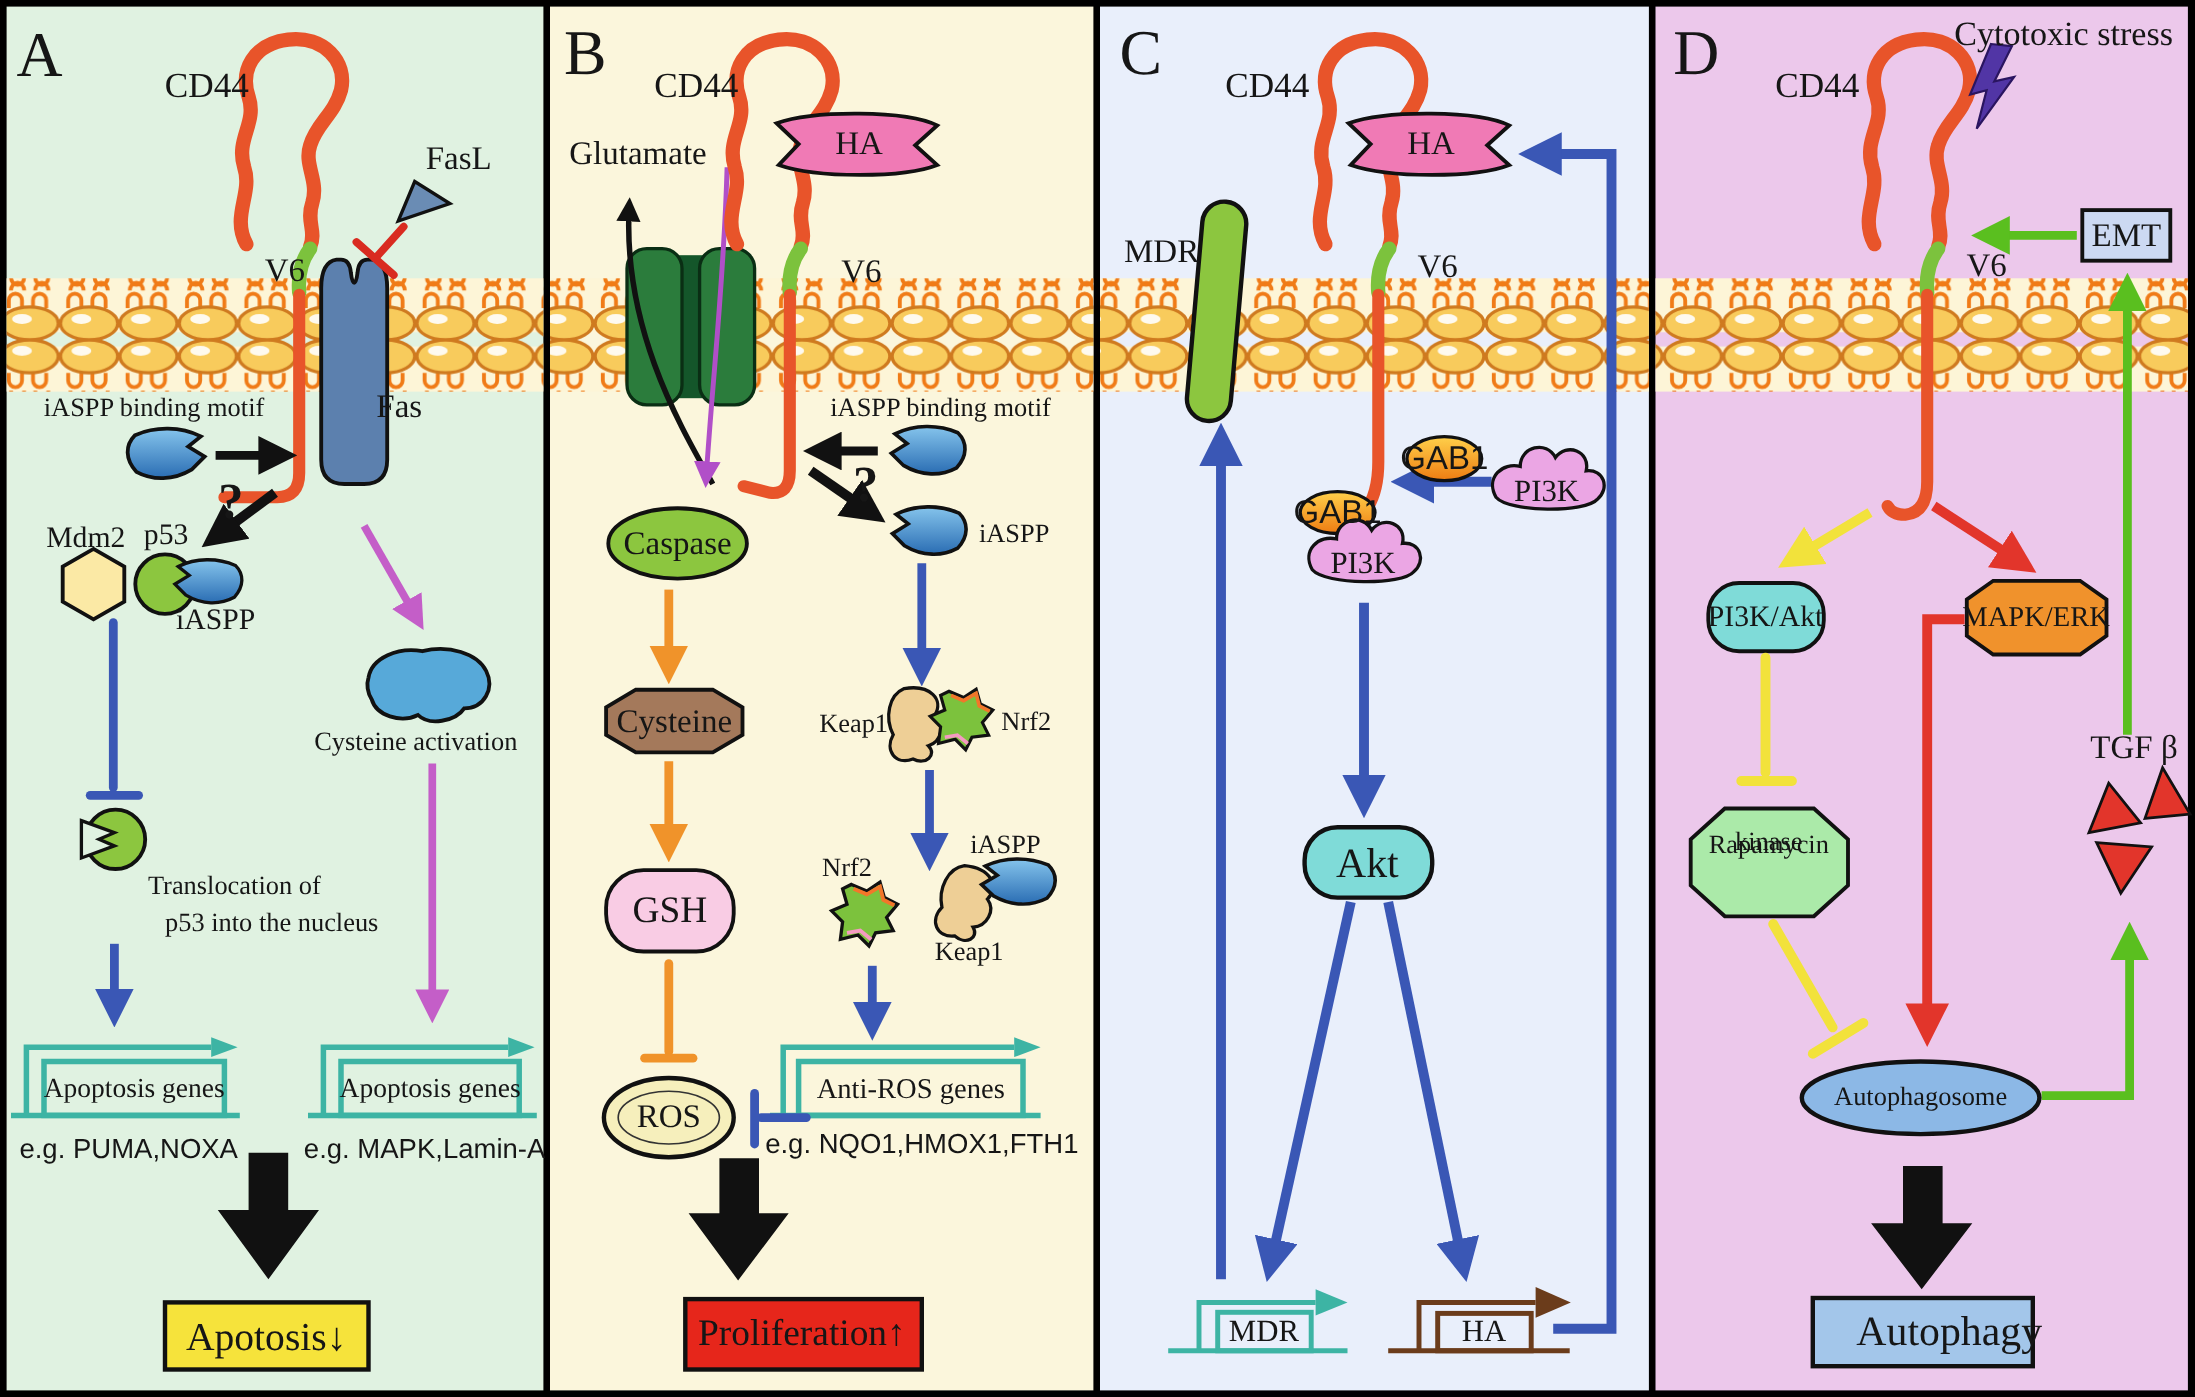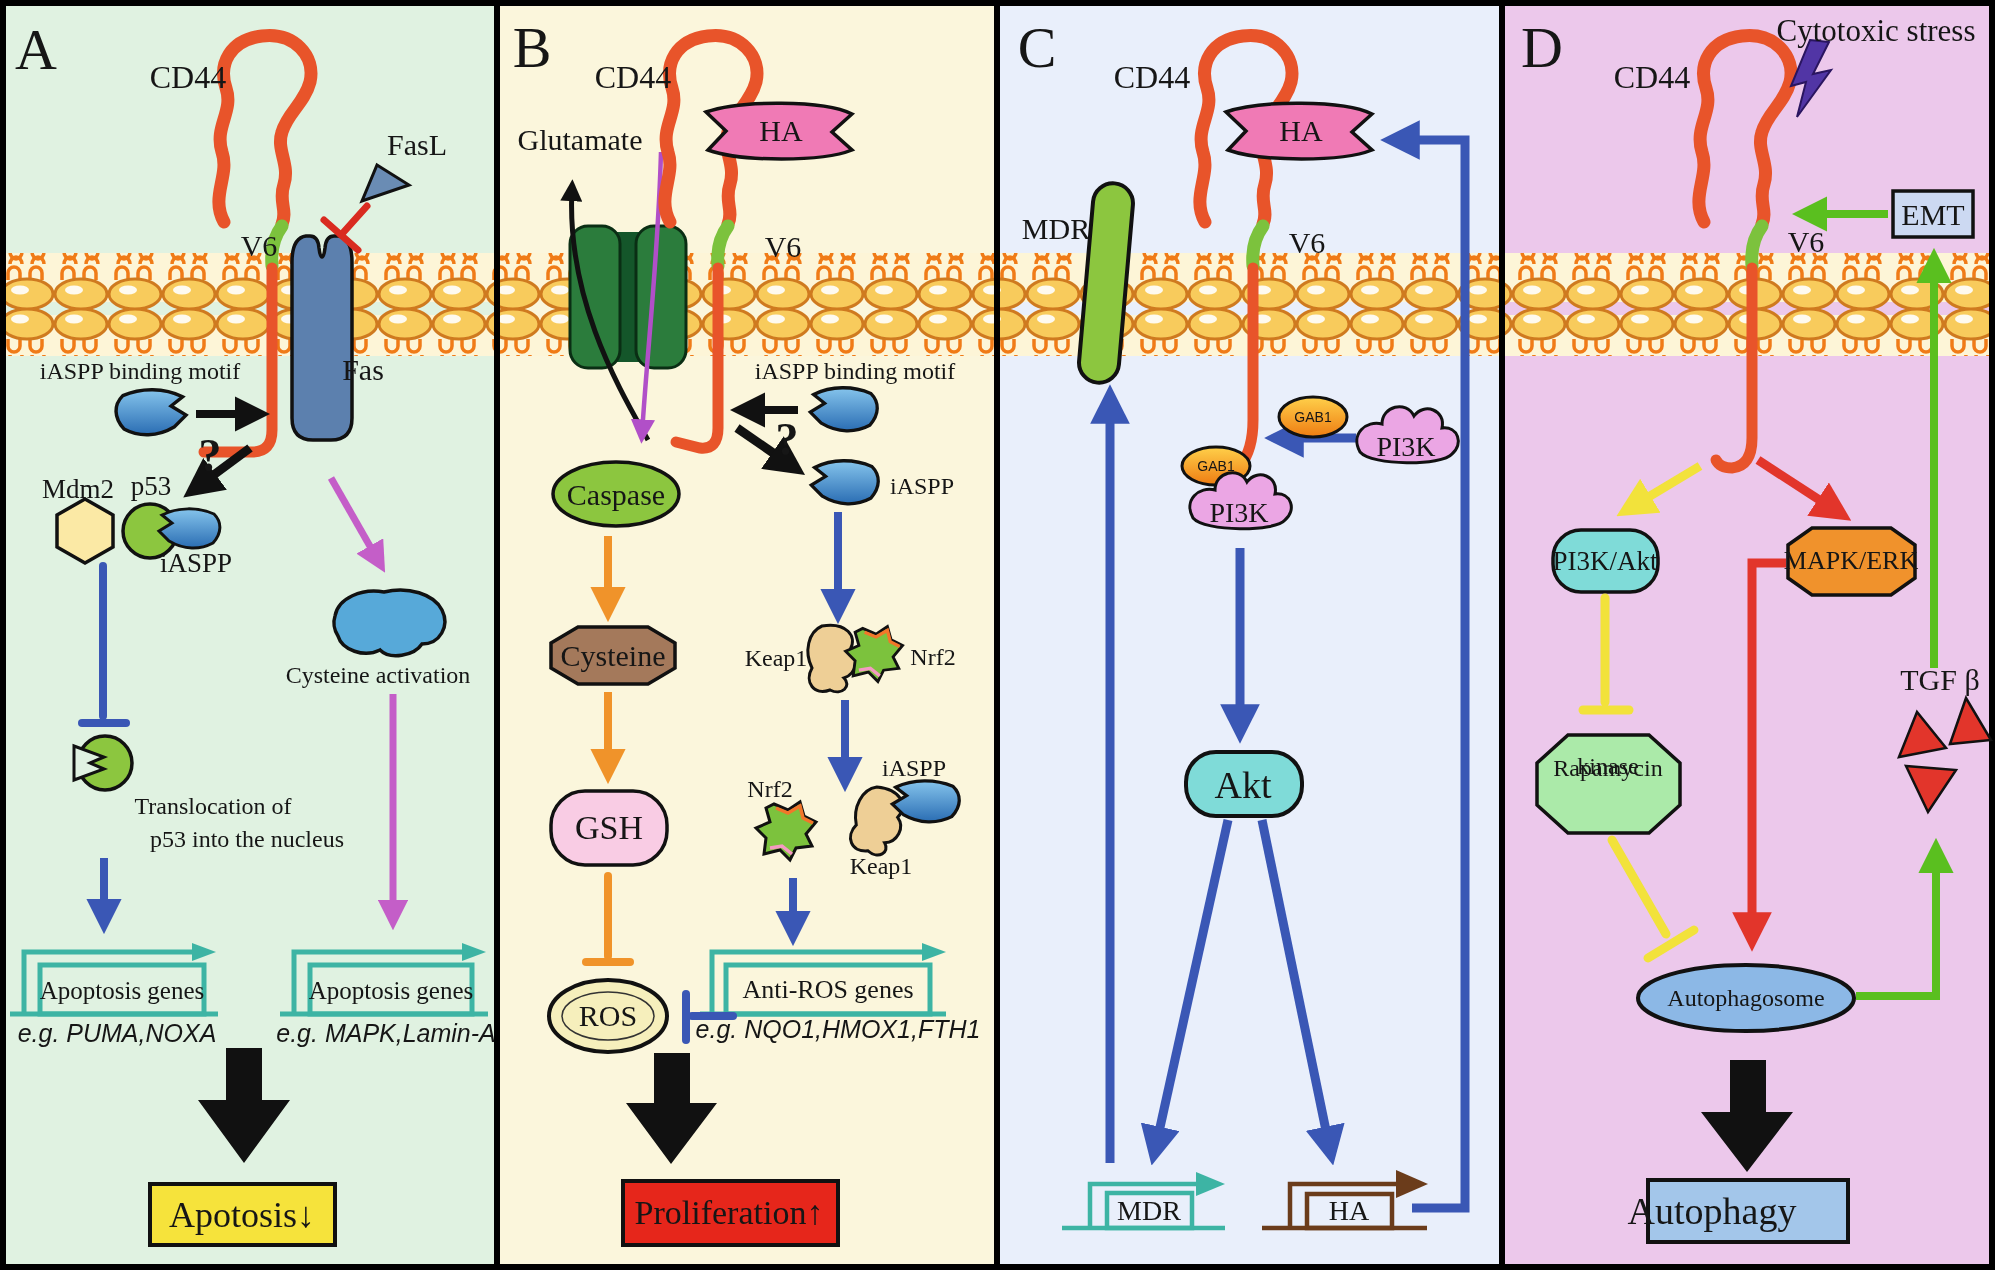--- a/index.html
+++ b/index.html
@@ -6,22 +6,22 @@
   #fig{position:relative;width:1995px;height:1270px;background:#000;overflow:hidden;
        font-family:"Liberation Serif",serif;}
   #artwork{position:absolute;left:0;top:0;}
   .lbl{position:absolute;transform:translate(-50%,-50%);color:#161616;white-space:nowrap;
        line-height:1;font-family:"Liberation Serif",serif;}
   .s25{font-size:25px}.s26{font-size:26px}.s27{font-size:27px}.s28{font-size:28px}
   .s29{font-size:24px}.s30{font-size:30px}.s31{font-size:31px}.s32{font-size:32px}
   .s34{font-size:34px}.s36{font-size:36px}.s38{font-size:38px}
   .letter{font-size:58px;}
   .q{font-size:46px;font-weight:bold;}
-  .eg{font-family:"Liberation Sans",sans-serif;font-style:italic;font-size:25px;}
-  .sans{font-family:"Liberation Sans",sans-serif;font-size:14px;}
+  .eg{font-family:"Liberation Sans",sans-serif;font-size:25px;margin-top:12px;}
+  .sans{font-family:"Liberation Sans",sans-serif;font-size:30px;}
 </style>
 </head>
 <body>
 
 <div id="fig">
 
 <svg id="artwork" width="1995" height="1270" viewBox="0 0 1995 1270">
   <defs>
     <pattern id="mem" width="54" height="103" patternUnits="userSpaceOnUse">
       <rect x="0" y="6" width="54" height="90" fill="#fdf5d7"></rect>
@@ -328,15 +328,15 @@
 <div class="lbl s31" style="left:1876px;top:30px">Cytotoxic stress</div>
 <div class="lbl s32" style="left:1652px;top:77px">CD44</div>
 <div class="lbl s30" style="left:1933px;top:215px">EMT</div>
 <div class="lbl s30" style="left:1806px;top:242px">V6</div>
 <div class="lbl s27" style="left:1605px;top:561px">PI3K/Akt</div>
 <div class="lbl s26" style="left:1851px;top:561px">MAPK/ERK</div>
 <div class="lbl s30" style="left:1940px;top:680px">TGF β</div>
 <div class="lbl s29" style="left:1608px;top:768px">Rapamycin</div>
 <div class="lbl s29" style="left:1608px;top:766px">kinase</div>
 <div class="lbl s29" style="left:1746px;top:998px">Autophagosome</div>
-<div class="lbl s38" style="left:1712px;top:1211px">Autophagy</div>
+<div class="lbl s38" style="left:1772px;top:1211px">Autophagy</div>
 
 </div>
 
 </body></html>

